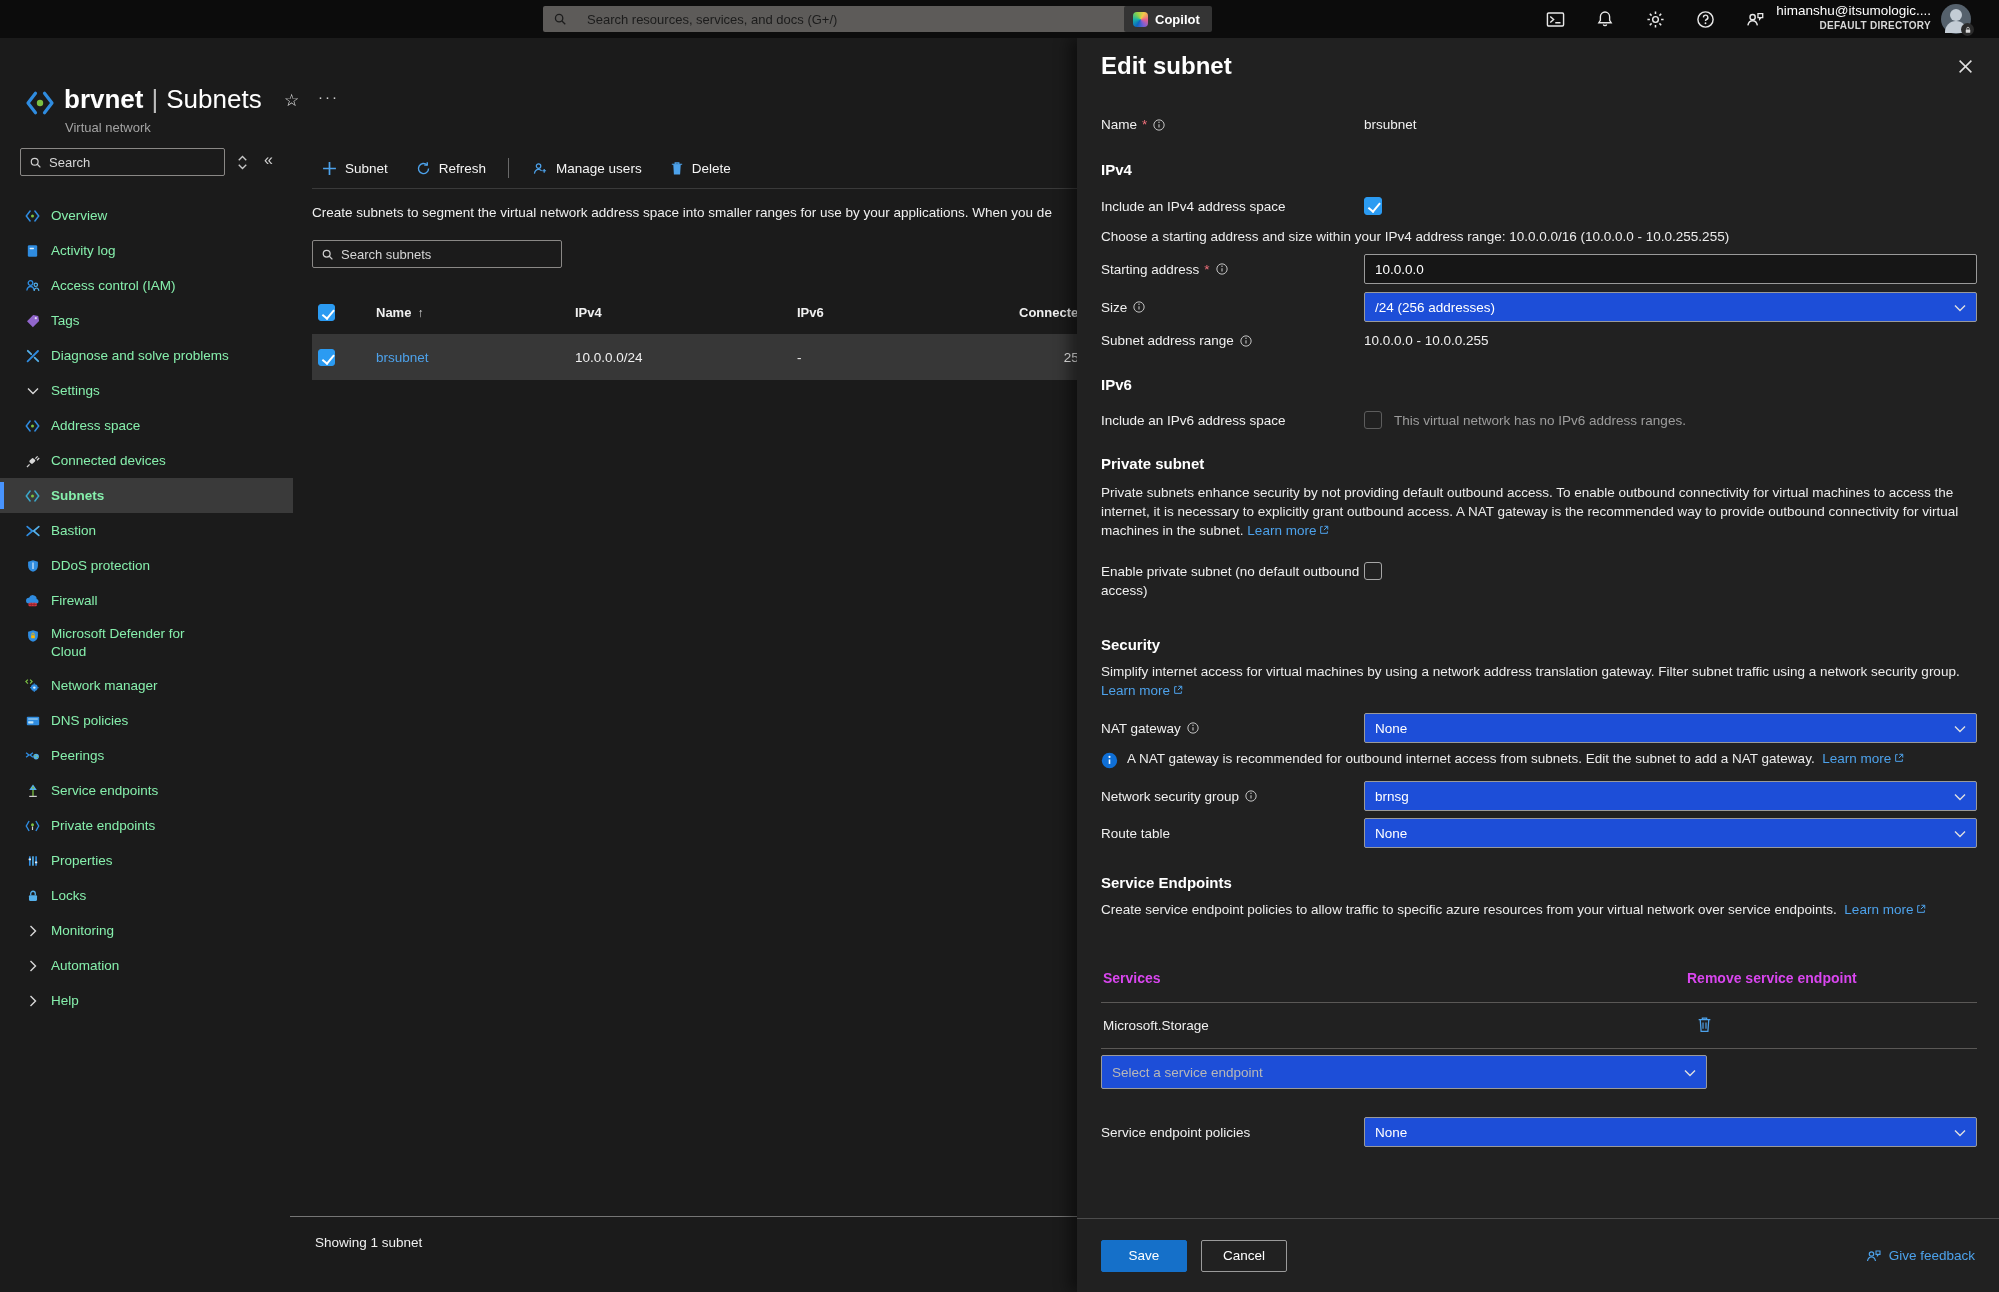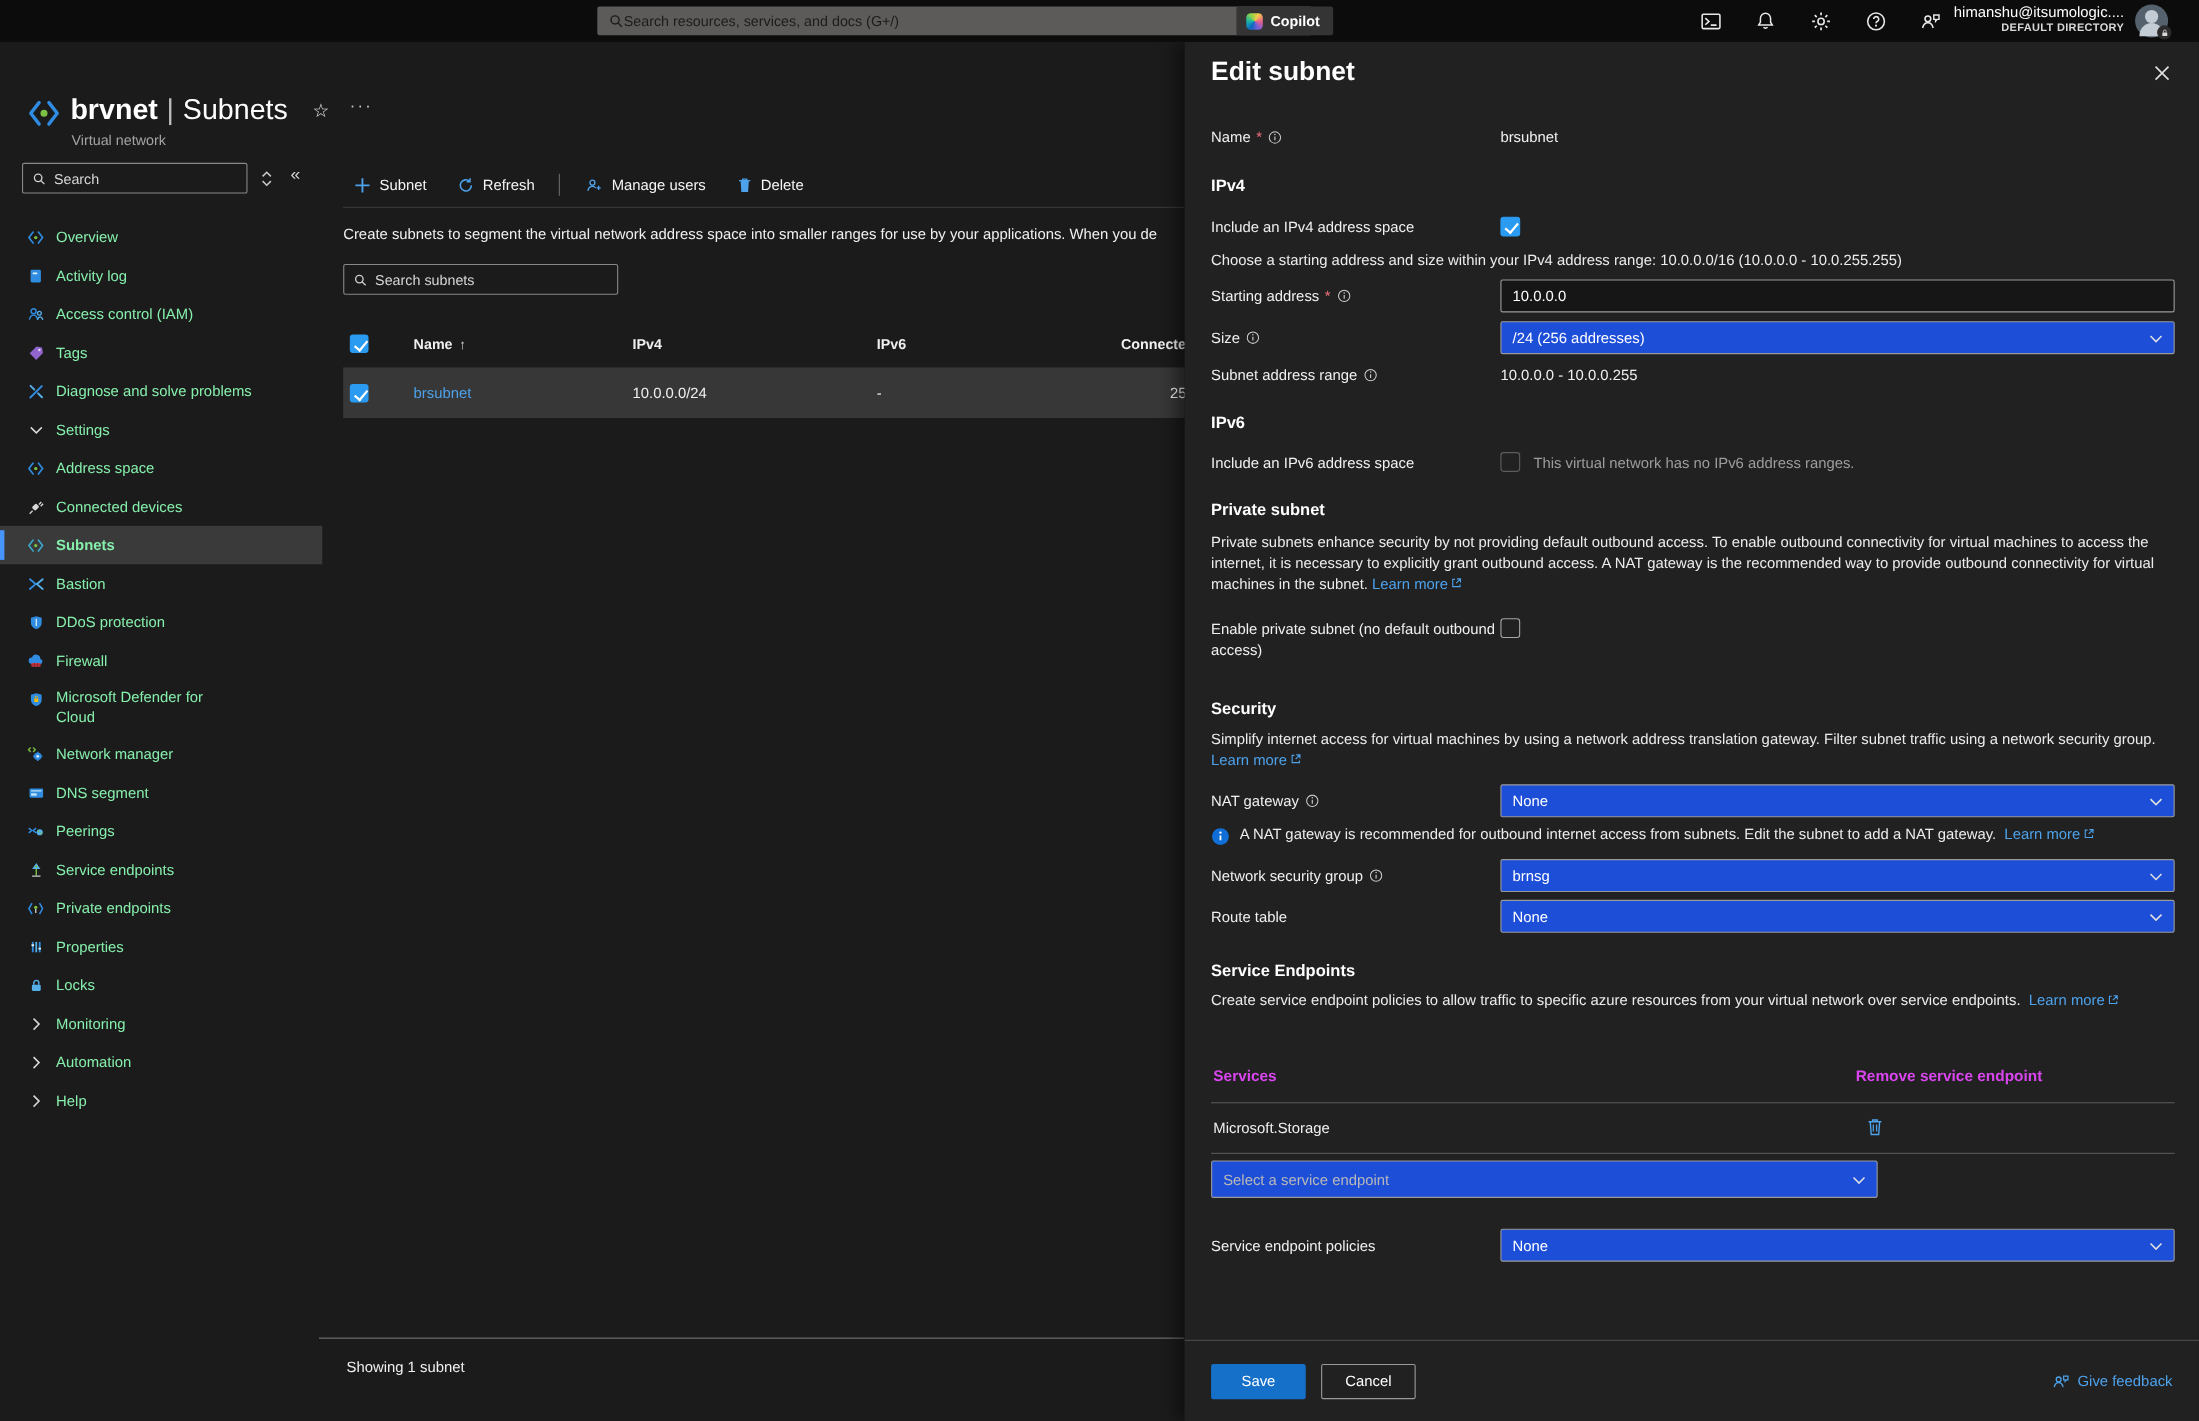--- a/index.html
+++ b/index.html
@@ -2,21 +2,21 @@
 <html><head>
 <meta charset="utf-8">
 <style>
   * { margin:0; padding:0; box-sizing:border-box; }
   html,body { width:1999px; height:1292px; overflow:hidden; background:#1b1b1b;
     font-family:"Liberation Sans", sans-serif; color:#f0f0f0; }
 
   
   .topbar { position:absolute; left:0; top:0; width:1999px; height:38px; background:#0c0c0c; z-index:40; }
   .tb-search { position:absolute; left:543px; top:6px; width:650px; height:26px; background:#5d5b59;
-    border-radius:2px; display:flex; align-items:center; padding:0 10px; gap:0; }
+    border-radius:2px; display:flex; align-items:center; padding:0 10px; gap:20px; }
   .tb-search svg { flex:0 0 auto; }
   .tb-search input { flex:1; background:transparent; border:none; outline:none; font-size:13px; color:#101010;
     font-family:"Liberation Sans", sans-serif; }
   .tb-search input::placeholder { color:#1c1c1c; opacity:1; }
   .copilot-btn { position:absolute; left:1124px; top:6px; height:26px; padding:0 12px 0 9px; background:#343434;
     border:none; border-radius:2px; color:#fff; font-weight:700; font-size:13px; display:flex; align-items:center; gap:7px;
     font-family:"Liberation Sans", sans-serif; cursor:pointer; }
   .copilot-logo { width:15px; height:15px; border-radius:4px;
     background:conic-gradient(from 210deg, #0b67c2, #19b3a8, #8bd44a, #f7c948, #e8618c, #7b5ed6, #0b67c2); }
   .tb-icons { position:absolute; right:234px; top:0; height:38px; display:flex; align-items:center; gap:30px; }
@@ -413,21 +413,21 @@
               <span class="nav-label">Network manager</span>
             </div>
             <div class="nav-item sub">
               <span class="nav-ic">
                 <svg width="16" height="16" viewBox="0 0 16 16">
                   <rect x="1.8" y="3.8" width="12.4" height="8.4" rx="1" fill="#2f8ce0"></rect>
                   <rect x="3.2" y="8.2" width="5.2" height="2.2" rx=".4" fill="#bfe3f7"></rect>
                   <path d="M3.2 6h9.6" stroke="#bfe3f7" stroke-width="1"></path>
                 </svg>
               </span>
-              <span class="nav-label">DNS segment</span>
+              <span class="nav-label">DNS policies</span>
             </div>
             <div class="nav-item sub">
               <span class="nav-ic">
                 <svg width="17" height="16" viewBox="0 0 16 16">
                   <path d="M1.6 4.8 4.4 7 1.6 9.2" fill="none" stroke="#2f8ce0" stroke-width="1.4"></path>
                   <path d="M8.4 4.8 5.6 7l2.8 2.2" fill="none" stroke="#2f8ce0" stroke-width="1.4"></path>
                   <circle cx="11.6" cy="8.6" r="2.8" fill="#55b0ea"></circle>
                   <circle cx="10.6" cy="7.8" r=".7" fill="#7bc143"></circle>
                   <circle cx="12.8" cy="9.4" r=".7" fill="#7bc143"></circle>
                 </svg>

